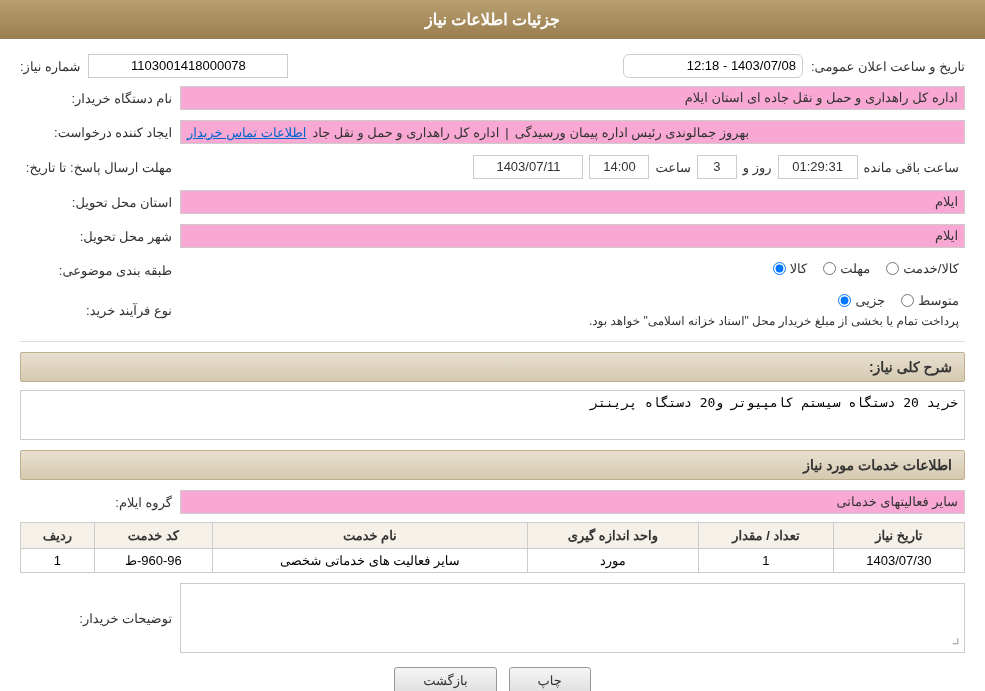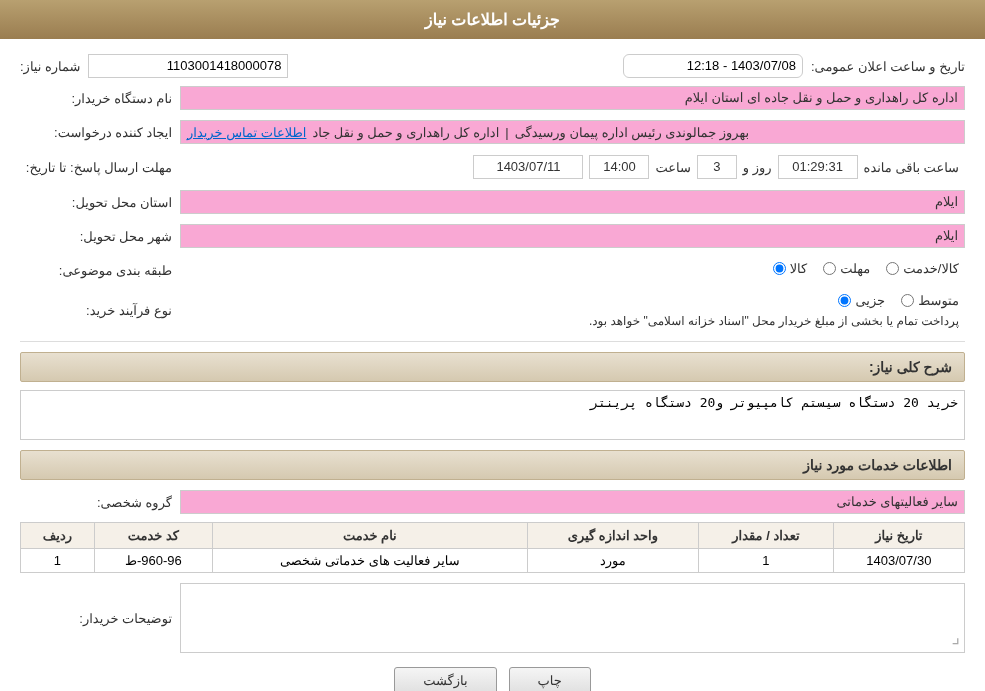--- a/index.html
+++ b/index.html
@@ -201,21 +201,21 @@
   </div>
 
   <div class="main-content">
 
     <div class="announce-no-row">
       <div class="left-part">
         <span class="inline-label">تاریخ و ساعت اعلان عمومی:</span>
         <span class="field-box-inline" style="width:180px;border-radius:6px;">1403/07/08 - 12:18</span>
       </div>
       <div class="right-part">
-        <span class="field-box-inline" style="width:200px; text-align:right;">1103001418000078</span>
+        <span class="field-box-inline" style="width:200px; text-align:center;">1103001418000078</span>
         <span class="inline-label">شماره نیاز:</span>
       </div>
     </div>
 
     <div class="info-row">
       <div class="info-value">اداره کل راهداری و حمل و نقل جاده ای استان ایلام</div>
       <div class="info-label">نام دستگاه خریدار:</div>
     </div>
 
     <div class="info-row">
@@ -301,21 +301,21 @@
     <div class="info-row">
       <textarea class="textarea-box" readonly="" style="min-height: 50px; width: 100%;">خرید 20 دستگاه سیستم کامپیوتر و20 دستگاه پرینتر</textarea>
     </div>
 
     <div class="section-header">
       <span>اطلاعات خدمات مورد نیاز</span>
     </div>
 
     <div class="info-row">
       <div class="info-value">سایر فعالیتهای خدماتی</div>
-      <div class="info-label">گروه شخصی:</div>
+      <div class="info-label">گروه ایلام:</div>
     </div>
 
     <table class="data-table">
       <thead>
         <tr>
           <th>تاریخ نیاز</th>
           <th>تعداد / مقدار</th>
           <th>واحد اندازه گیری</th>
           <th>نام خدمت</th>
           <th>کد خدمت</th>

